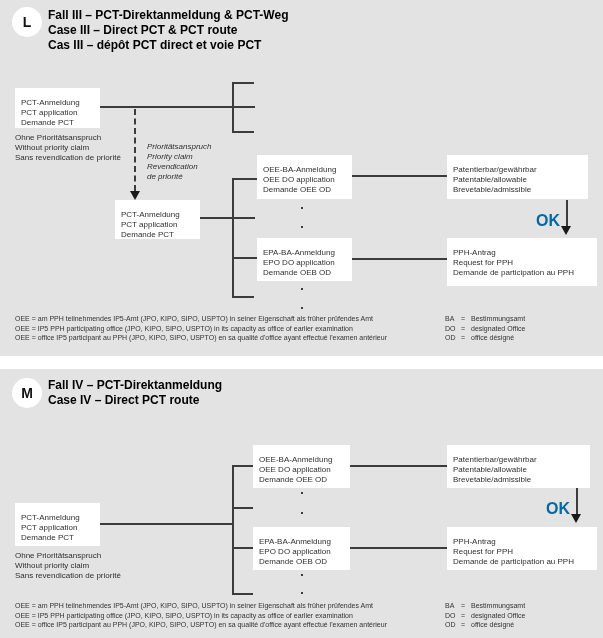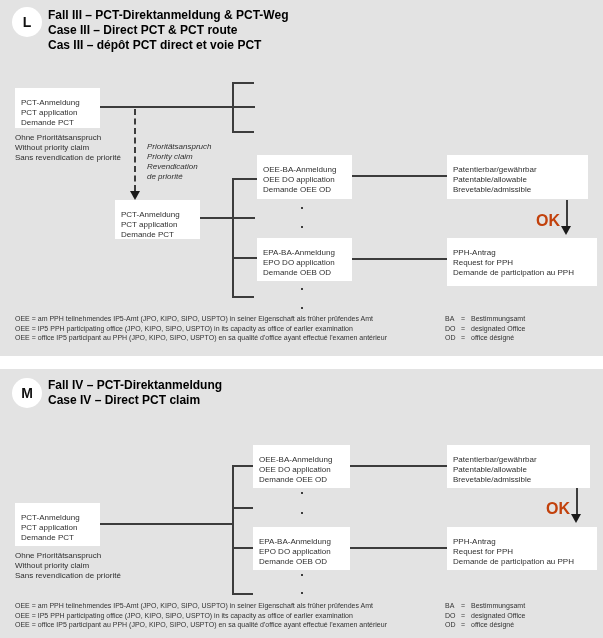--- a/index.html
+++ b/index.html
@@ -14,21 +14,21 @@
        padding:10px 2px 0 6px;box-sizing:border-box;}
   .box div{white-space:nowrap;}
   .lbl{position:absolute;font-size:8px;line-height:10px;color:#2f2f2f;}
   .lbl div{white-space:nowrap;}
   .hline{position:absolute;height:2px;background:#3c3c3c;}
   .vline{position:absolute;width:2px;background:#3c3c3c;}
   .dashline{position:absolute;width:0;border-left:2px dashed #3c3c3c;}
   .arrow-down{position:absolute;width:0;height:0;border-left:5px solid transparent;
               border-right:5px solid transparent;border-top:9px solid #1a1a1a;}
   .dot{position:absolute;width:2px;height:2px;background:#3c3c3c;}
-  .ok{position:absolute;font-weight:bold;font-size:16px;color:#c2410c;text-align:right;width:38px;}
+  .ok{position:absolute;font-weight:bold;font-size:16px;color:#0369a1;text-align:right;width:38px;}
   .fn{position:absolute;font-size:7px;line-height:9.5px;color:#333;}
   .fn div{white-space:nowrap;}
   .fn-grid{position:absolute;font-size:7px;line-height:9.5px;color:#333;
            display:grid;grid-template-columns:16px 10px auto;}
   .fn-grid span{white-space:nowrap;}
 </style>
 </head>
 <body>
 
 <div id="stage">
@@ -134,21 +134,21 @@
         <span>=</span>
         <span>office désigné</span>
     </div>
   </div>
 
   <div class="panel" style="top:369px;height:269px;">
 
     <div class="badge" style="left:12px;top:9px;">M</div>
     <div class="title" style="left:48px;top:9px;">
       <div>Fall IV – PCT-Direktanmeldung</div>
-      <div>Case IV – Direct PCT claim</div>
+      <div>Case IV – Direct PCT route</div>
     </div>
 
     <div class="box" style="left:15px;top:134px;width:85px;height:43px;">
       <div>PCT-Anmeldung</div>
       <div>PCT application</div>
       <div>Demande PCT</div>
     </div>
     <div class="lbl" style="left:15px;top:182px;">
       <div>Ohne Prioritätsanspruch</div>
       <div>Without priority claim</div>

